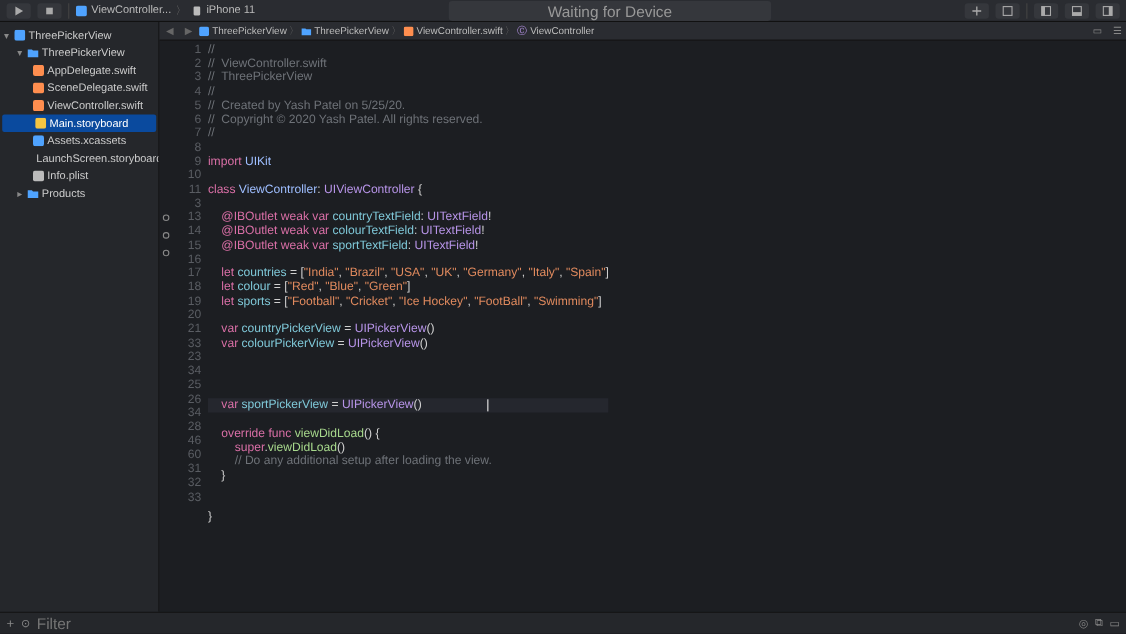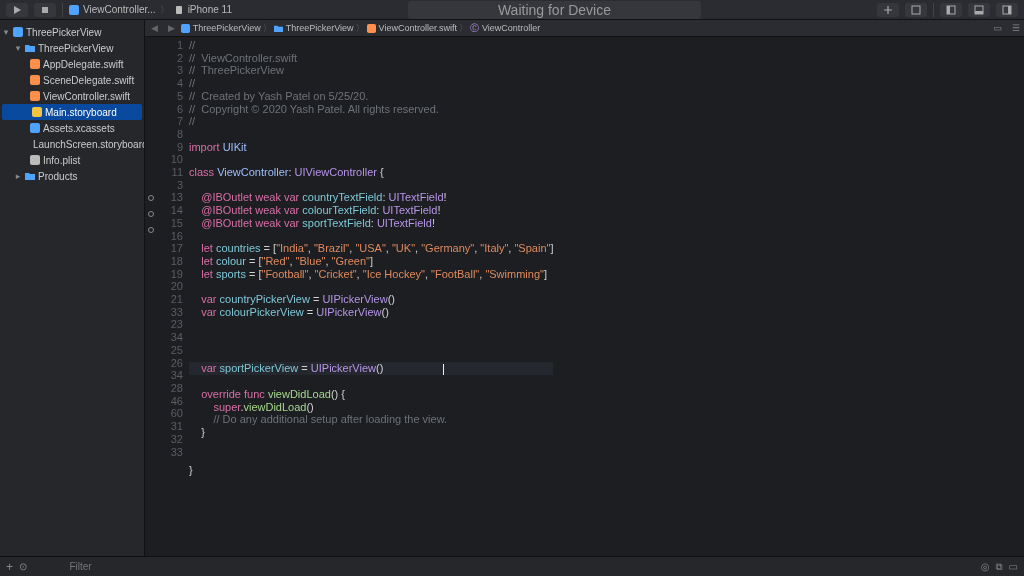--- a/index.html
+++ b/index.html
@@ -29,21 +29,21 @@
 .jumpbar { height:17px; background:#2a2c31; display:flex; align-items:center; font-size:9px; color:#bbb; padding-left:2px; border-bottom:1px solid #111; gap:2px;}
 .jumpbar .seg { display:flex; align-items:center; gap:3px; }
 .jumpbar .chev { color:#666; }
 .code-area { flex:1; display:flex; font-family:"SF Mono",Menlo,monospace; font-size:11px; line-height:12.7px; overflow:hidden; }
 .gutter { width:32px; text-align:right; color:#5a5d63; padding-right:6px; padding-top:2px; user-select:none; }
 .gutsym { width:12px; padding-top:2px; }
 .gutsym .dot{ width:6px;height:6px;border:1px solid #888;border-radius:50%;margin:3.3px auto 0;}
 .code { padding-top:2px; white-space:pre; }
 .c-comm{color:#6e7278;} .c-key{color:#d96fa6;} .c-type{color:#9ebeff;} .c-type2{color:#b794e8;} .c-str{color:#e08a5e;} .c-id{color:#7fc8d8;} .c-func{color:#a7d88c;} .c-plain{color:#d0d0d0;} .c-super{color:#d96fa6;}
 .bottom { height:20px; background:#25272b; border-top:1px solid #111; display:flex; align-items:center; padding:0 6px; gap:6px; font-size:10px; color:#888;}
-.bottom input { flex:0 0 120px; background:transparent; border:none; color:#aaa; font-size:10px; outline:none;margin-left:36px;}
+.bottom input { flex:0 0 120px; background:transparent; border:none; color:#aaa; font-size:14px; outline:none;}
 .cursor{border-left:1px solid #eee;display:inline-block;height:11px;vertical-align:middle;margin-left:60px;}
 .curline{background:#25272e;margin-top:44px;}
 </style>
 </head>
 <body>
 
 <div class="toolbar">
   <div class="tb-btn">
       <svg viewBox="0 0 10 10">
         <polygon points="2,1 9,5 2,9"></polygon>

